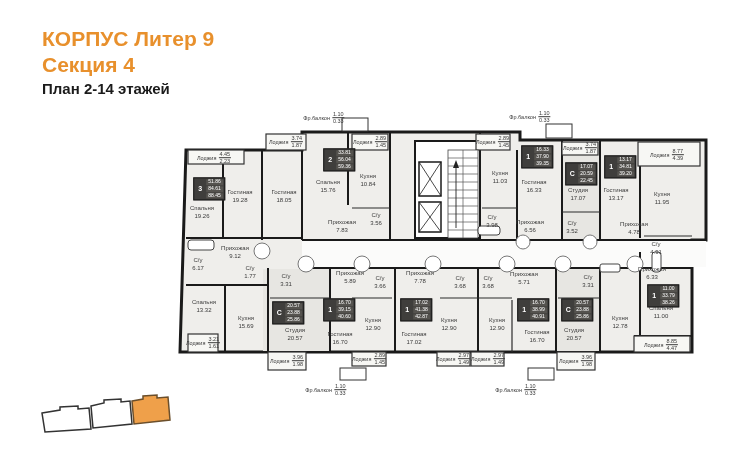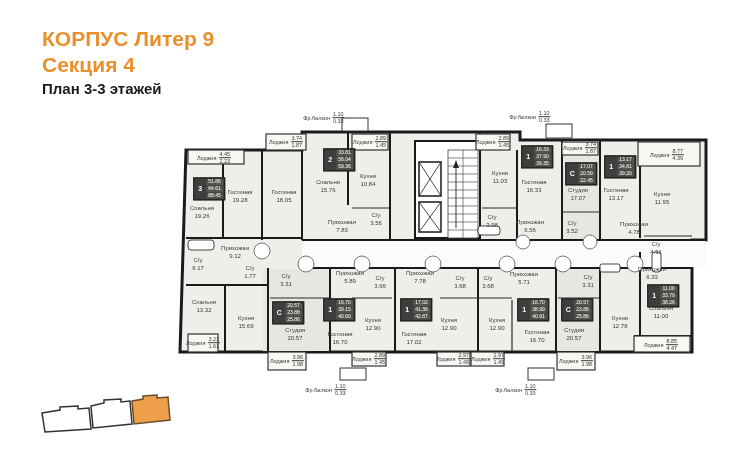--- a/index.html
+++ b/index.html
@@ -26,21 +26,21 @@
   .badge .vals div{font-size:5px;line-height:1.15;color:#fff;background:#55534f;padding:0 2px;text-align:center;}
 </style>
 </head>
 <body>
 
 <div id="stage">
 
   <div id="title-block">
     <div class="t1">КОРПУС Литер 9</div>
     <div class="t2">Секция 4</div>
-    <div class="t3">План 3-3 этажей</div>
+    <div class="t3">План 2-14 этажей</div>
   </div>
 
   <svg id="plan-svg" width="740" height="472" viewBox="0 0 740 472">
 
     <path d="M186,150 L302,150 L302,132 L520,132 L520,140 L706,140 L706,240 L692,240 L692,352 L180,352 Z" fill="#EFEEEB" stroke="#1a1a1a" stroke-width="3"></path>
 
     <rect x="562" y="141" width="38" height="98" fill="#E7E6E2"></rect>
     <rect x="263" y="269" width="67" height="82" fill="#E7E6E2"></rect>
     <rect x="557" y="269" width="43" height="82" fill="#E7E6E2"></rect>
 

